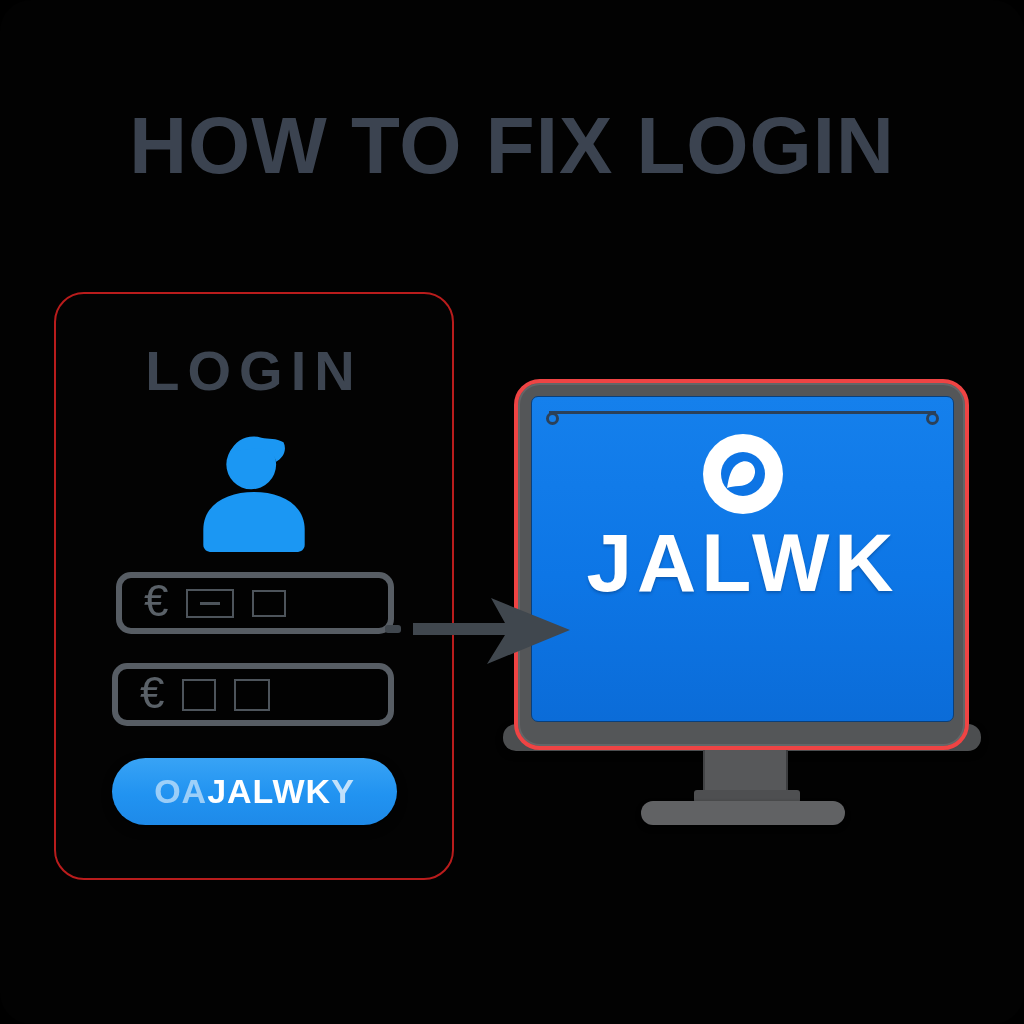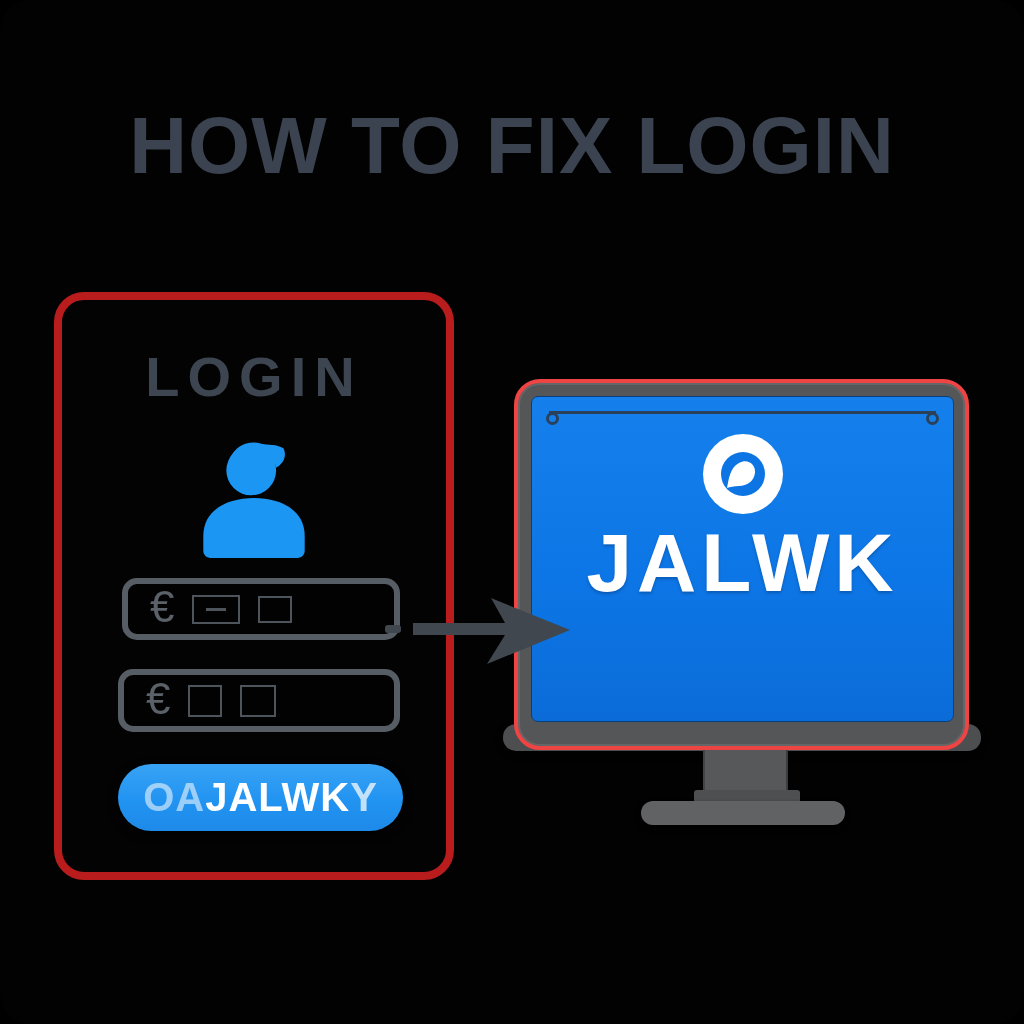--- a/index.html
+++ b/index.html
@@ -8,21 +8,21 @@
     overflow:hidden;font-family:"Liberation Sans","DejaVu Sans",sans-serif;border-radius:31px;
   }
   
   .main-title{
     position:absolute;top:100px;left:0;width:100%;text-align:center;
     font-size:80px;font-weight:800;letter-spacing:1px;color:#3b4350;margin:0;
   }
   
   .login-card{
     position:absolute;left:54px;top:292px;width:400px;height:588px;
-    border:8px solid #b91c1c;border-radius:30px;background:#030303;
+    border:2px solid #b91c1c;border-radius:30px;background:#030303;
     box-sizing:border-box;
   }
   .login-title{
     margin-top:44px;text-align:center;font-size:56px;font-weight:800;
     letter-spacing:8px;color:#3d4551;
   }
   .avatar-wrap{position:absolute;left:50%;top:140px;transform:translateX(-50%);}
   .field{
     position:absolute;box-sizing:border-box;border:6px solid #575d64;
     border-radius:15px;display:flex;align-items:center;background:#020202;
@@ -39,21 +39,21 @@
   }
   .box-a{width:48px;height:29px;}
   .box-a .dash{width:20px;height:3px;background:#4d545b;}
   .box-b{width:34px;height:27px;}
   .box-c{width:34px;height:32px;}
   .box-d{width:36px;height:32px;}
   .login-button{
     position:absolute;left:56px;top:464px;width:285px;height:67px;
     border-radius:34px;background:linear-gradient(180deg,#38a3f5 0%,#2193f1 55%,#1e8ae9 100%);
     display:flex;align-items:center;justify-content:center;
-    font-size:40px;font-weight:800;letter-spacing:1px;color:#ffffff;cursor:pointer;
+    font-size:34px;font-weight:800;letter-spacing:1px;color:#ffffff;cursor:pointer;
     box-shadow:0 4px 10px rgba(0,0,0,.6);
   }
   .login-button .dim-a{opacity:.55;}
   .login-button .dim-b{opacity:.72;}
   
   .arrow-wrap{position:absolute;left:383px;top:586px;z-index:6;}
   
   .monitor-lip{
     position:absolute;left:503px;top:724px;width:478px;height:27px;
     background:#4c4e50;border-radius:13px;z-index:1;

